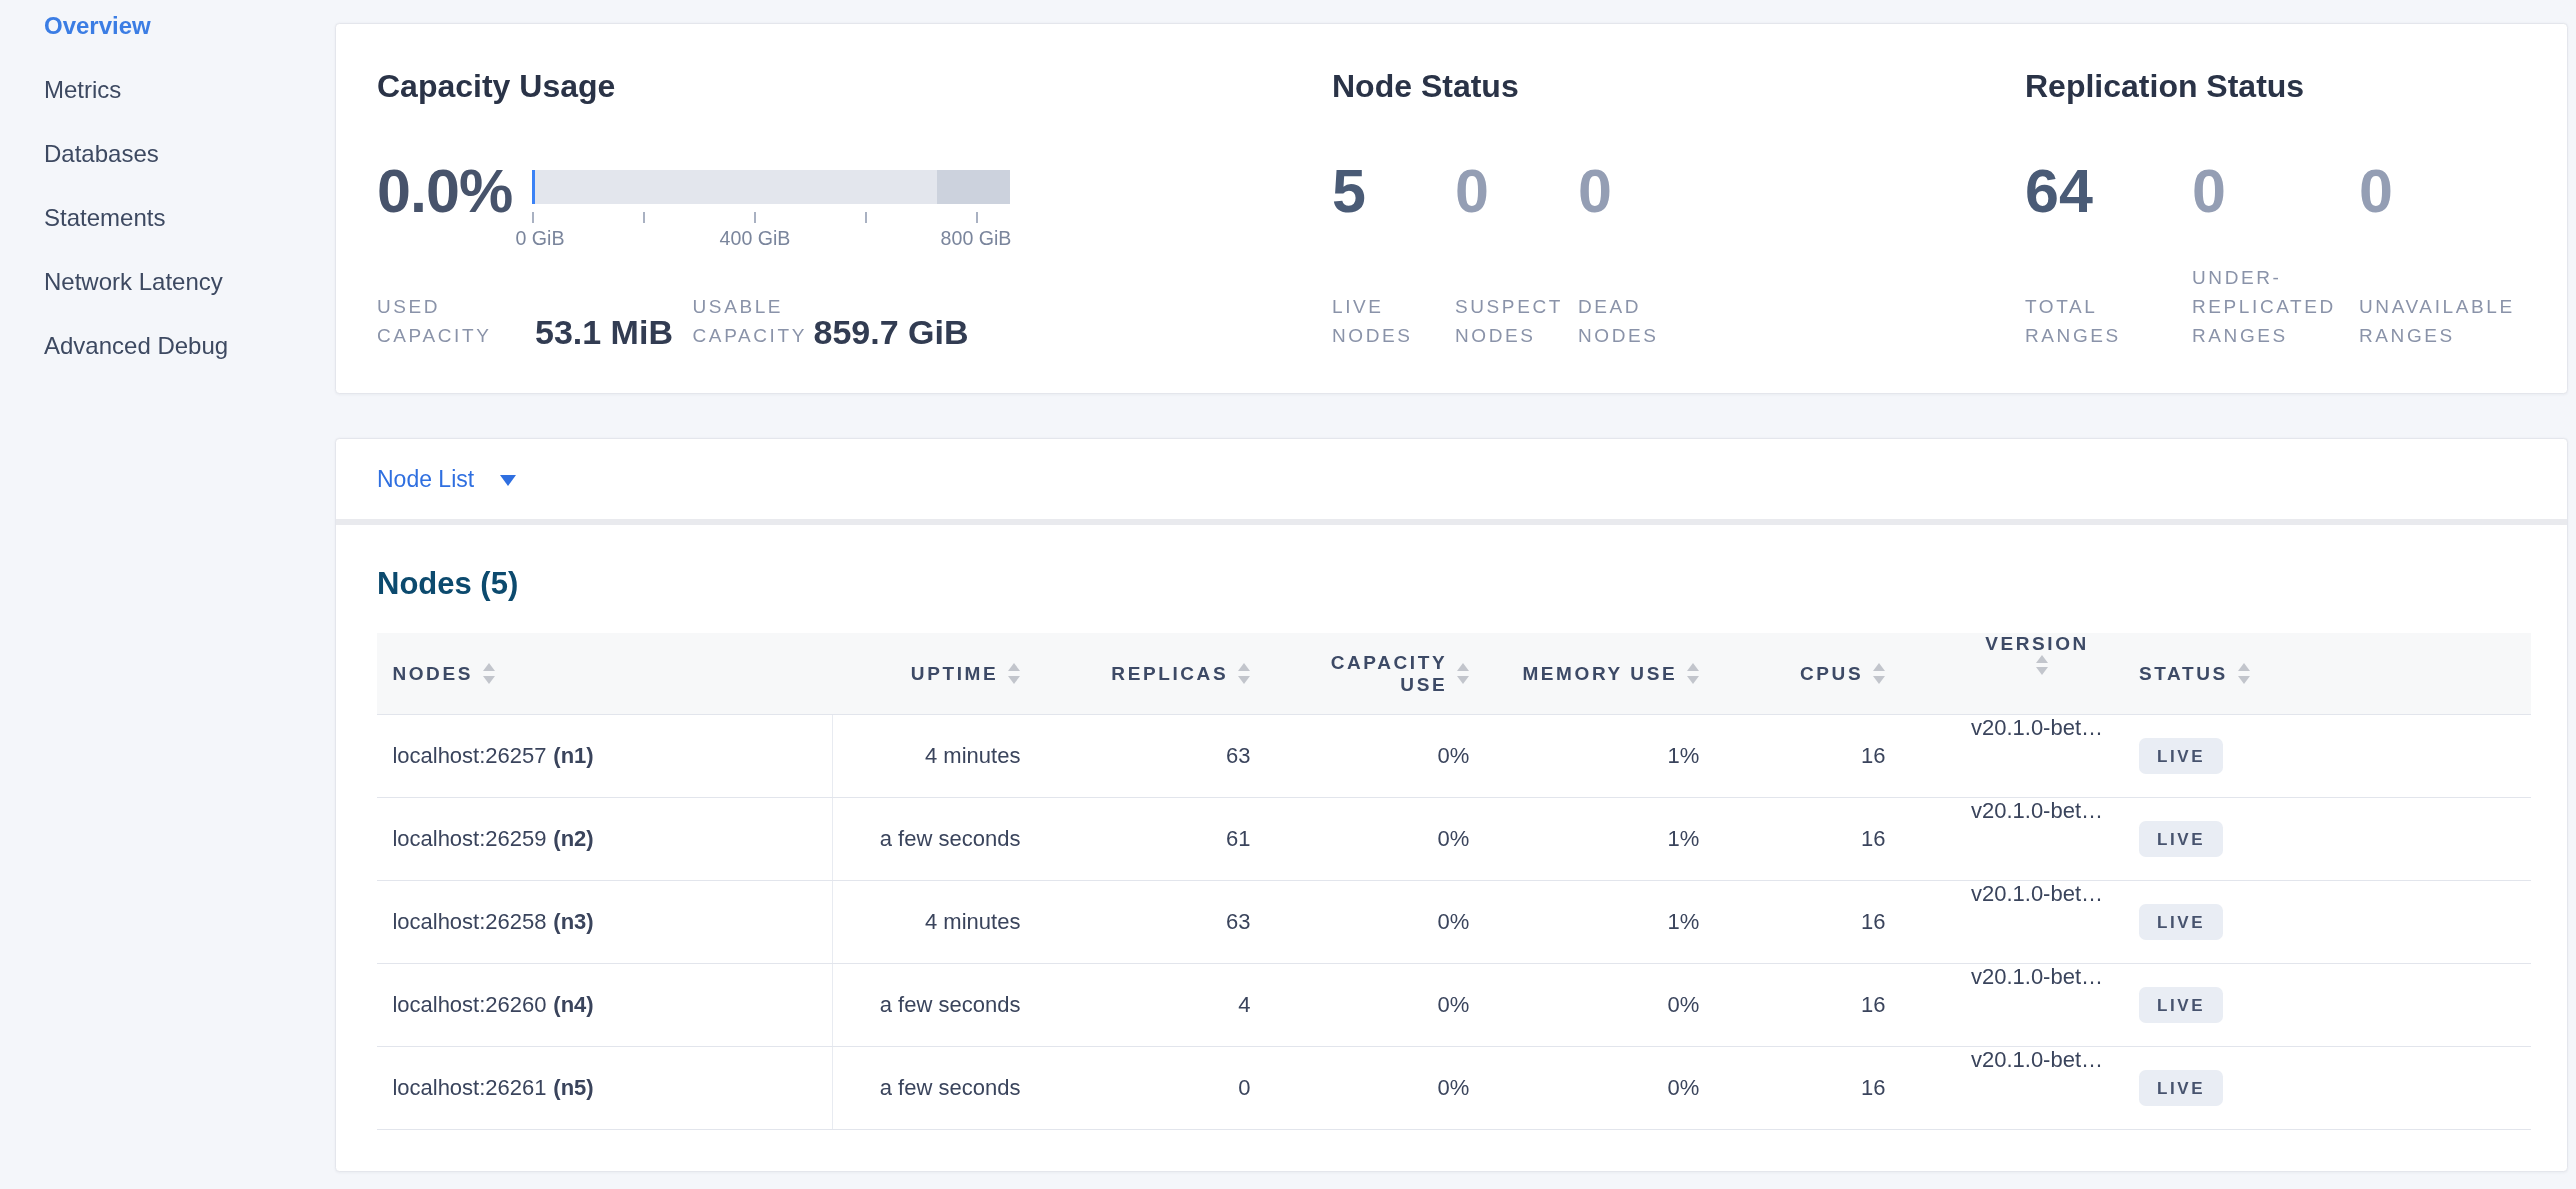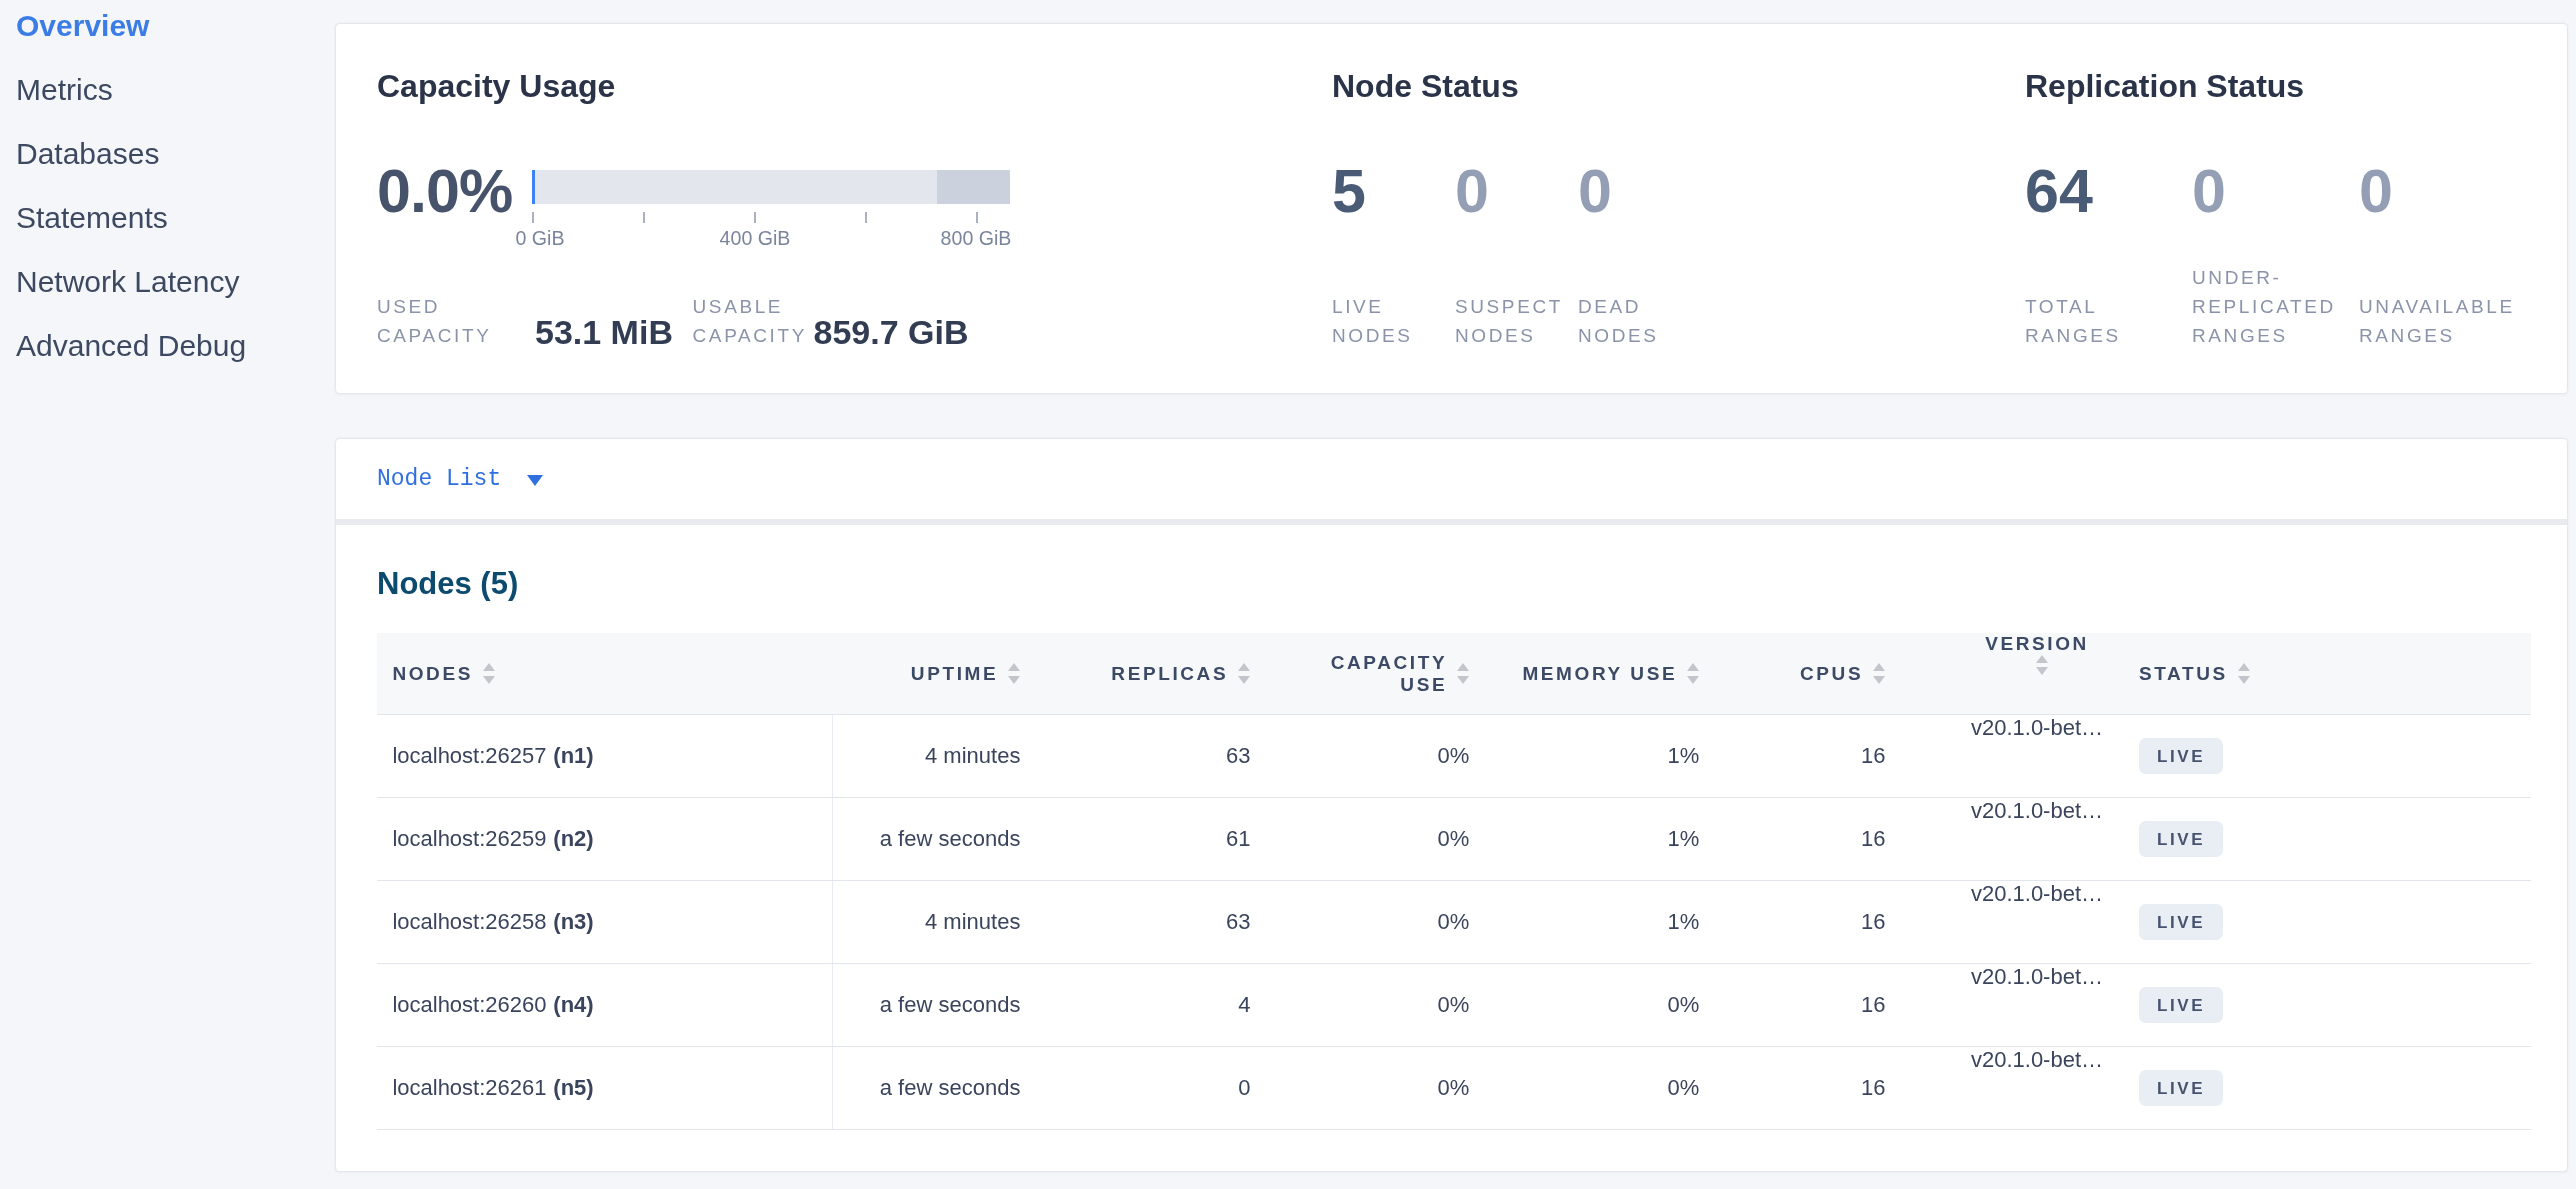--- a/index.html
+++ b/index.html
@@ -9,21 +9,21 @@
     font-family:"Liberation Sans", sans-serif;
     color:#3a445c;
     overflow:hidden;
   }
   .app { display:flex; width:2576px; height:1189px; }
 
   
   .sidebar { width:335px; flex:0 0 335px; padding:12px 0 0 16px; }
   .nav-item {
     height:64px; display:flex; align-items:flex-start;
-    font-size:30px; line-height:27px; color:#3d4961; cursor:pointer;
+    font-size:24px; line-height:27px; color:#3d4961; cursor:pointer;margin-left:28px;
   }
   .nav-item.active { color:#3b7de4; font-weight:bold; }
 
   
   .main { flex:1; padding:23px 19.6px 0 0; }
   .panel {
     background:#ffffff; border:0.9px solid #e4e6ec; border-radius:4.3px;
     box-shadow:0 0.9px 2.6px rgba(40,50,80,0.05);
   }
 
@@ -57,21 +57,21 @@
   .labels-row { display:flex; align-items:flex-end; margin-top:auto; }
   .mcol-n { width:123px; }
   .mcol-r { width:167px; }
   .big-val { font-size:61px; line-height:48px; font-weight:600; }
   .val-strong { color:#4a5b76; }
   .val-dim { color:#949eb4; }
 
   
   .list-panel { margin-top:44px; overflow:hidden; padding:0; }
   .nodelist-bar { height:80px; display:flex; align-items:center; padding-left:41px; cursor:pointer; }
-  .nodelist-label { font-size:23px; color:#2f6fe0; font-weight:500;font-family:Liberation Mono, monospace; }
+  .nodelist-label { font-size:23px; color:#2f6fe0; font-weight:500; }
   .caret-down {
     width:0; height:0; margin-left:25.6px; margin-top:3.4px;
     border-left:8.5px solid transparent; border-right:8.5px solid transparent;
     border-top:11px solid #2f6fe0;
   }
   .panel-divider { height:6px; background:#e9eaee; }
 
   .table-area { padding:0 36px 41px 41px; }
   .tbl-title { font-size:31px; line-height:31px; font-weight:600; color:#0c4a6e; margin-top:43px; }
   .tbl { margin-top:34px; }

